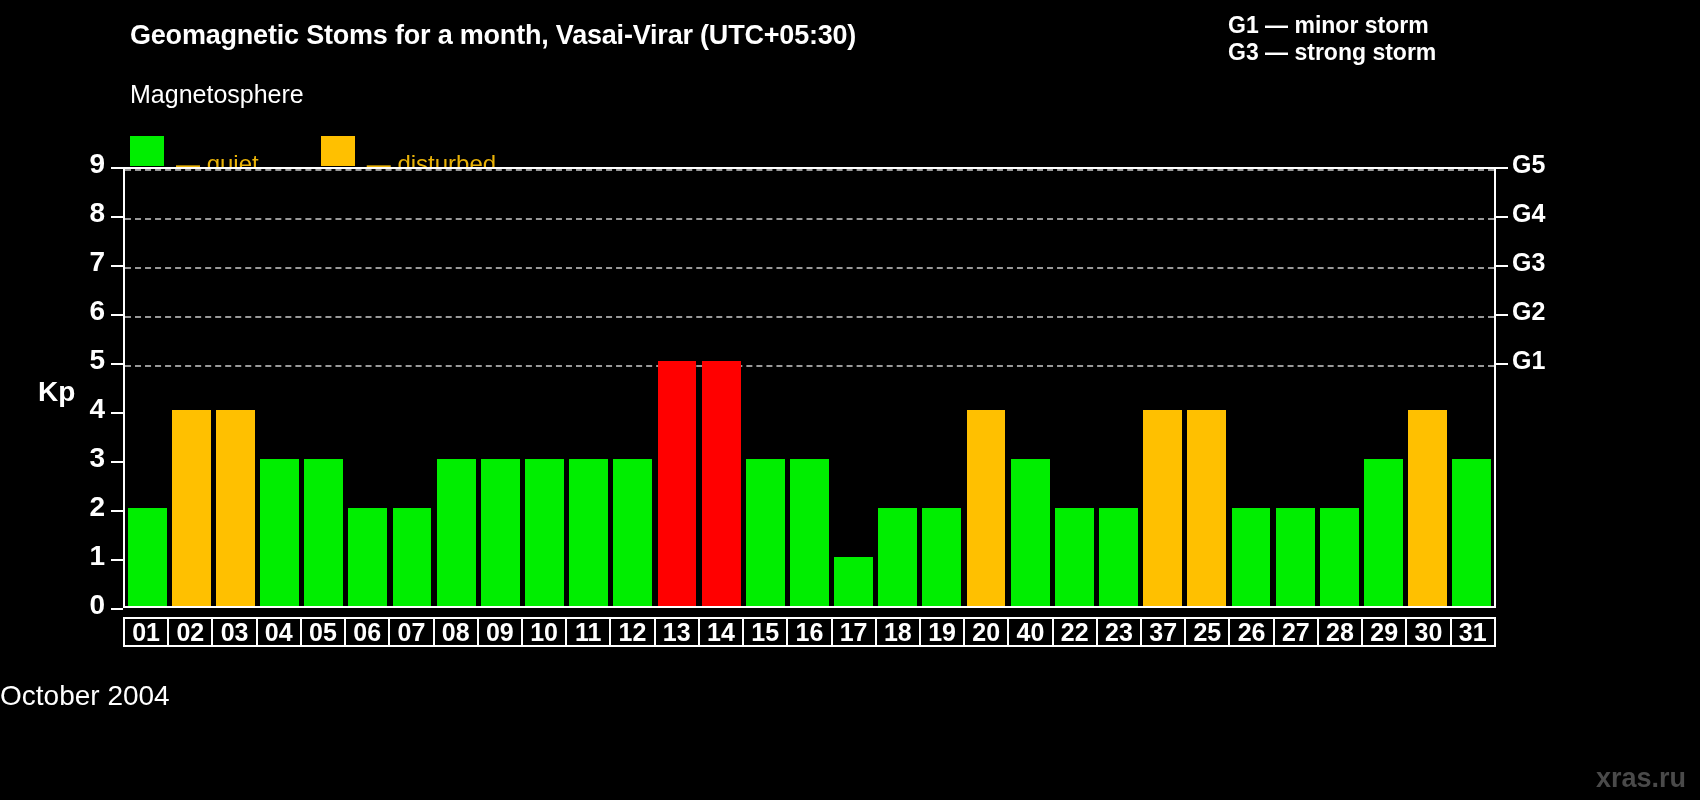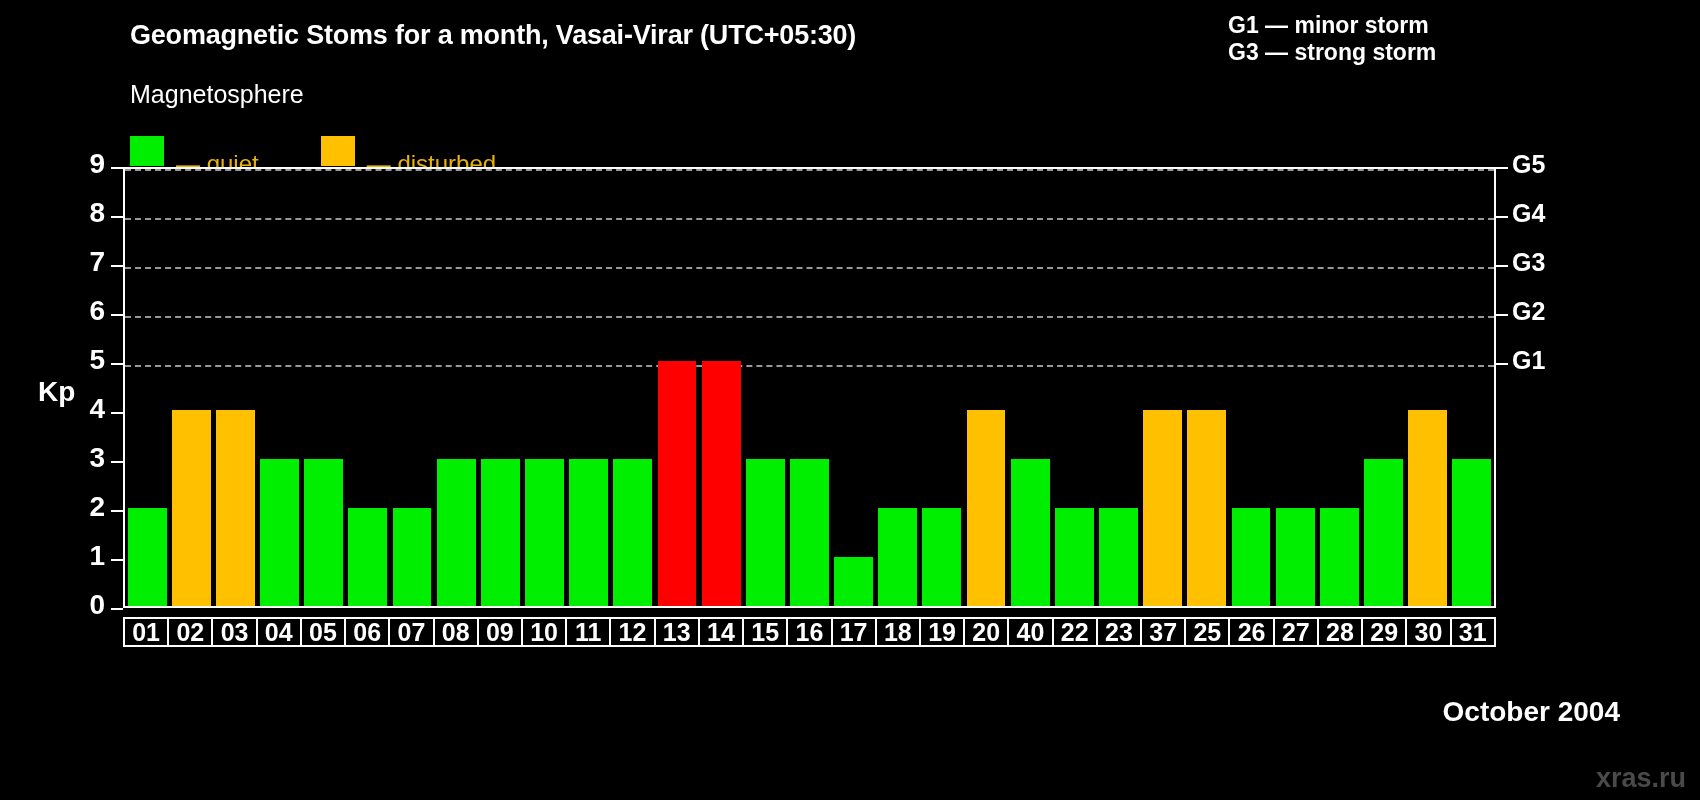--- a/index.html
+++ b/index.html
@@ -105,23 +105,23 @@
     border: 2px solid #fff;
     margin-left: -2px;
     display: flex; align-items: center; justify-content: center;
     font-size: 25px; font-weight: bold; color: #fff;
     background: #000;
   }
   .daycell:first-child { margin-left: 0; }
 
   
   .month-caption {
-    position: absolute; left: 0; top: 696px;
-    width: 1620px; text-align: right;
-    font-size: 28px; font-weight: bold; color: #fff;
+    position: absolute; left: 0; top: 680px;
+    width: 1620px; text-align: left;
+    font-size: 28px; font-weight: normal; color: #fff;
   }
   .watermark {
     position: absolute; right: 14px; bottom: 6px;
     font-size: 27px; font-weight: bold; color: #4a4a4a;
   }
 </style>
 </head>
 <body>
 
 <div id="root">

